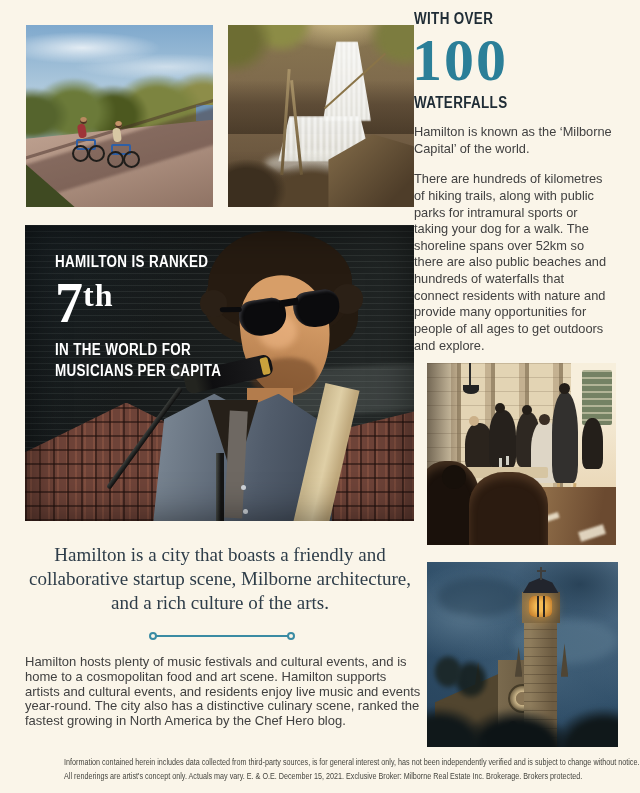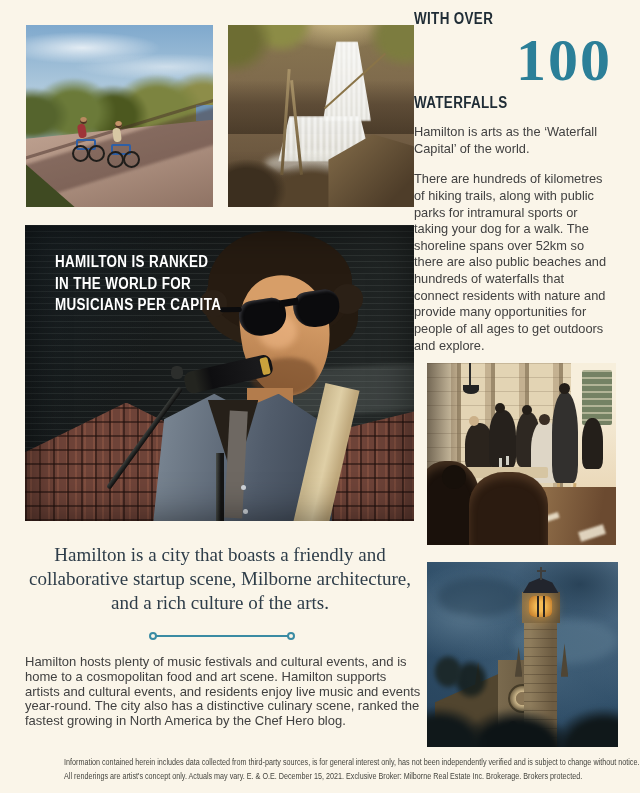--- a/index.html
+++ b/index.html
@@ -9,21 +9,21 @@
   .abs{position:absolute;}
 
   
   .cond{font-family:"Liberation Sans",sans-serif;font-weight:700;transform:scaleX(.84);
         transform-origin:left center;letter-spacing:.4px;white-space:nowrap;}
   .navy{color:#202d36;}
   .body{font-size:12.8px;line-height:1.3;color:#414141;margin:0;}
   .kicker{font-size:16px;}
   .statlabel{font-size:16px;}
   .bignum{font-family:"Liberation Serif",serif;font-weight:700;font-size:60px;line-height:1;
-          color:#2b7f98;letter-spacing:2px;margin:2px 0 4px -2px;text-align:right;}
+          color:#2b7f98;letter-spacing:2px;margin:2px 0 4px -2px;}
   .tagline{margin:12px 0 14px 0;}
   .quote{position:absolute;left:16px;top:543px;width:408px;margin:0;text-align:center;
          font-family:"Liberation Serif",serif;font-size:19px;line-height:1.26;color:#2e3d49;}
   .divider{position:absolute;left:156px;top:635px;width:132px;height:2px;background:#3a8ba3;}
   .divider .dot{position:absolute;top:-3px;width:4px;height:4px;border:2px solid #3a8ba3;
                 border-radius:50%;background:#faf5e9;}
   .divider .dl{left:-7px;} .divider .dr{right:-7px;}
   .para2{position:absolute;left:25px;top:655px;width:398px;font-size:13px;line-height:1.14;}
   .footer{position:absolute;left:0;top:756px;width:640px;text-align:center;color:#45453f;}
   .footline{font-size:9px;line-height:13.5px;white-space:nowrap;transform:scaleX(.8);
@@ -266,21 +266,21 @@
     <div class="abs wf-bigrock"></div>
     <div class="abs wf-trunk" style="left:30%;top:24%;height:58%;transform:rotate(4deg);"></div>
     <div class="abs wf-trunk" style="left:36%;top:30%;height:52%;transform:rotate(-6deg);"></div>
     <div class="abs wf-branch"></div>
   </div>
 
   <div class="rightcol">
     <div class="cond navy kicker">WITH OVER</div>
     <div class="bignum">100</div>
     <div class="cond navy statlabel">WATERFALLS</div>
-    <p class="body tagline">Hamilton is arts as the ‘Waterfall Capital’ of the world.</p>
+    <p class="body tagline">Hamilton is known as the ‘Milborne Capital’ of the world.</p>
     <p class="body">There are hundreds of kilometres of hiking trails, along with public parks for intramural sports or taking your dog for a walk. The shoreline spans over 52km so there are also public beaches and hundreds of waterfalls that connect residents with nature and provide many opportunities for people of all ages to get outdoors and explore.</p>
   </div>
 
   <div class="photo musician" title="Musician in sunglasses singing into a microphone on stage">
     <div class="abs m-panel" style="left:62%;top:48%;width:42%;height:16%;transform:skewY(-3deg);"></div>
     <div class="abs m-panel" style="left:58%;top:70%;width:46%;height:12%;transform:skewY(-3deg);"></div>
     <div class="abs m-hair"></div>
     <div class="abs m-curl" style="left:45%;top:22%;width:7%;height:9%;"></div>
     <div class="abs m-curl" style="left:79%;top:20%;width:8%;height:10%;"></div>
     <div class="abs m-face"></div>
@@ -303,20 +303,21 @@
     <div class="abs m-button" style="left:56%;top:96%;"></div>
     <div class="abs m-boom"></div>
     <div class="abs m-clamp"></div>
     <div class="abs m-stand"></div>
     <div class="abs m-mic">
       <div class="m-micband"></div>
     </div>
     <div class="abs m-vignette"></div>
     <div class="m-overlay">
       <div class="cond">HAMILTON IS RANKED</div>
+      <div class="rank"><span class="r7">7</span><span class="rth">th</span></div>
       <div class="cond">IN THE WORLD FOR</div>
       <div class="cond">MUSICIANS PER CAPITA</div>
     </div>
   </div>
 
   <div class="photo cafe" title="People dining inside a sunlit stone cafe">
     <div class="abs cf-stone"></div>
     <div class="abs cf-window"></div>
     <div class="abs cf-poster"></div>
     <div class="abs cf-darkleft"></div>

